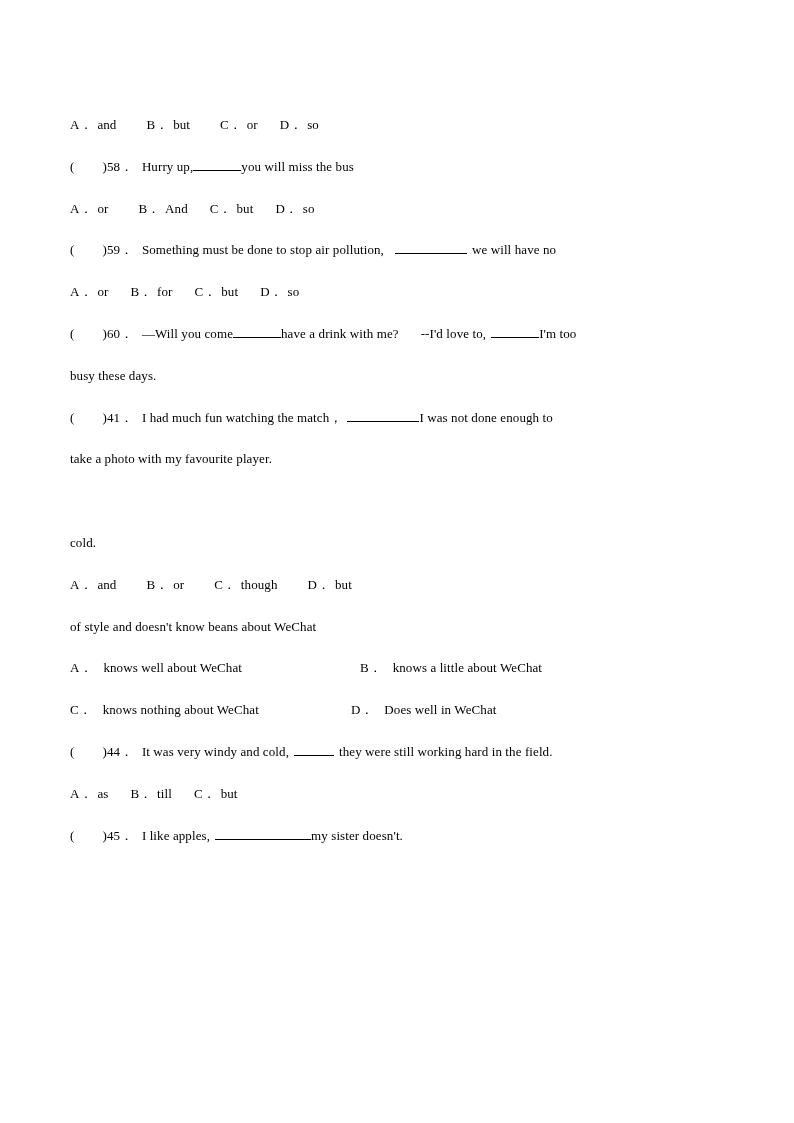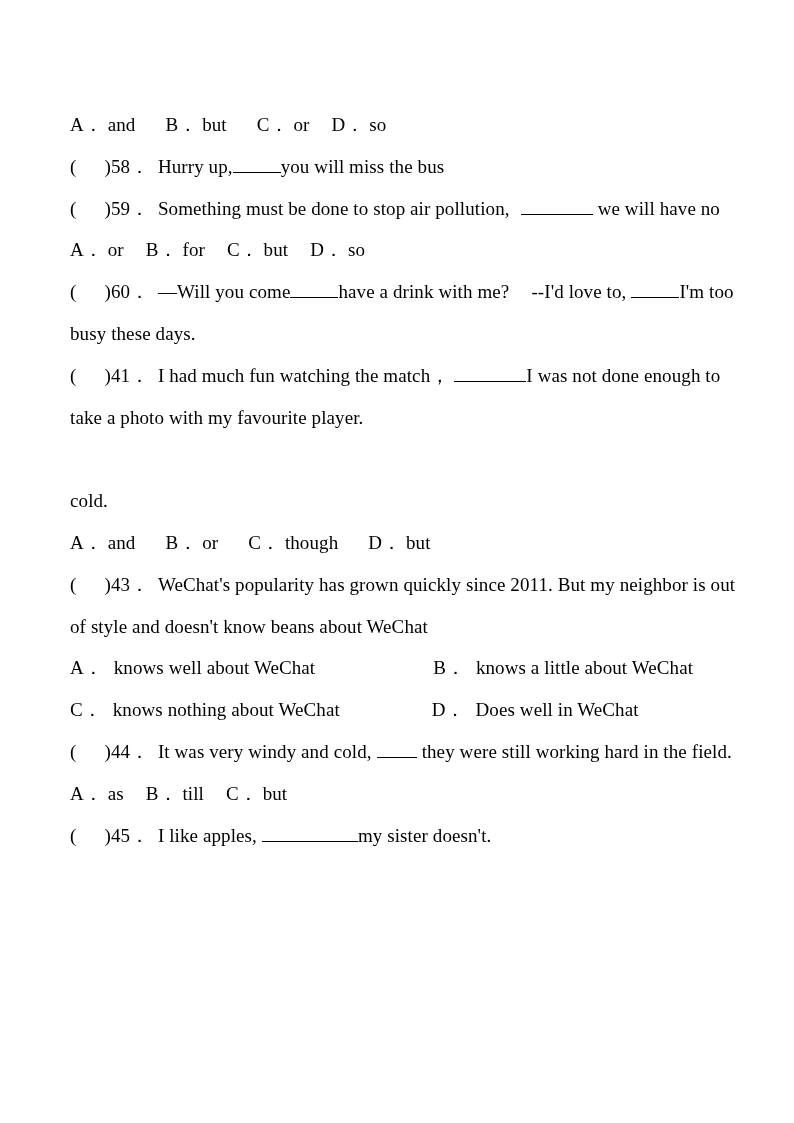--- a/index.html
+++ b/index.html
@@ -25,21 +25,21 @@
     height: 1123px;
     background: #ffffff;
   }
   .content {
     position: absolute;
     left: 70px;
     top: 104px;
     width: 656px;
   }
   .line {
-    font-size: 19px;
+    font-size: 13px;
     line-height: 41.8px;
     white-space: nowrap;
     letter-spacing: 0.1px;
     color: #000000;
   }
   .spacer-line {
     height: 41.8px;
   }
   
   .fw {
@@ -76,20 +76,23 @@
   <div class="content">
 
     <div class="line">
       <span class="fw">A．</span><span class="sp"></span><span>and</span><span class="opt-gap-lg"></span><span class="fw">B．</span><span class="sp"></span><span>but</span><span class="opt-gap-lg"></span><span class="fw">C．</span><span class="sp"></span><span>or</span><span class="opt-gap"></span><span class="fw">D．</span><span class="sp"></span><span>so</span>
     </div>
 
     <div class="line">
       <span>(</span><span class="paren-gap"></span><span>)</span><span class="fw">58．</span><span class="qnum-gap"></span><span>Hurry up,</span><span class="blank b-sm"></span><span>you will miss the bus</span>
     </div>
 
+    <div class="line">
+      <span class="fw">A．</span><span class="sp"></span><span>or</span><span class="opt-gap-lg"></span><span class="fw">B．</span><span class="sp"></span><span>And</span><span class="opt-gap"></span><span class="fw">C．</span><span class="sp"></span><span>but</span><span class="opt-gap"></span><span class="fw">D．</span><span class="sp"></span><span>so</span>
+    </div>
 
     <div class="line">
       <span>(</span><span class="paren-gap"></span><span>)</span><span class="fw">59．</span><span class="qnum-gap"></span><span>Something must be done to stop air pollution,</span><span class="sp2"></span><span class="blank b-lg"></span><span class="sp"></span><span>we will have no</span>
     </div>
 
     <div class="line">
       <span class="fw">A．</span><span class="sp"></span><span>or</span><span class="opt-gap"></span><span class="fw">B．</span><span class="sp"></span><span>for</span><span class="opt-gap"></span><span class="fw">C．</span><span class="sp"></span><span>but</span><span class="opt-gap"></span><span class="fw">D．</span><span class="sp"></span><span>so</span>
     </div>
 
     <div class="line">
@@ -111,23 +114,20 @@
 
     <div class="line">
       <span>cold.</span>
     </div>
 
     <div class="line">
       <span class="fw">A．</span><span class="sp"></span><span>and</span><span class="opt-gap-lg"></span><span class="fw">B．</span><span class="sp"></span><span>or</span><span class="opt-gap-lg"></span><span class="fw">C．</span><span class="sp"></span><span>though</span><span class="opt-gap-lg"></span><span class="fw">D．</span><span class="sp"></span><span>but</span>
     </div>
 
     <div class="line">
-      <span>(</span><span class="paren-gap"></span><span>)</span><span class="fw">43．</span><span class="qnum-gap"></span><span>WeChat's popularity has grown quickly since 2011. But my neighbor is out</span>
-    </div>
-    <div class="line">
       <span>of style and doesn't know beans about WeChat</span>
     </div>
 
     <div class="line">
       <span class="fw">A．</span><span class="sp2"></span><span>knows well about WeChat</span><span class="opt-gap-xl"></span><span class="fw">B．</span><span class="sp2"></span><span>knows a little about WeChat</span>
     </div>
 
     <div class="line">
       <span class="fw">C．</span><span class="sp2"></span><span>knows nothing about WeChat</span><span class="opt-gap-xxl"></span><span class="fw">D．</span><span class="sp2"></span><span>Does well in WeChat</span>
     </div>

